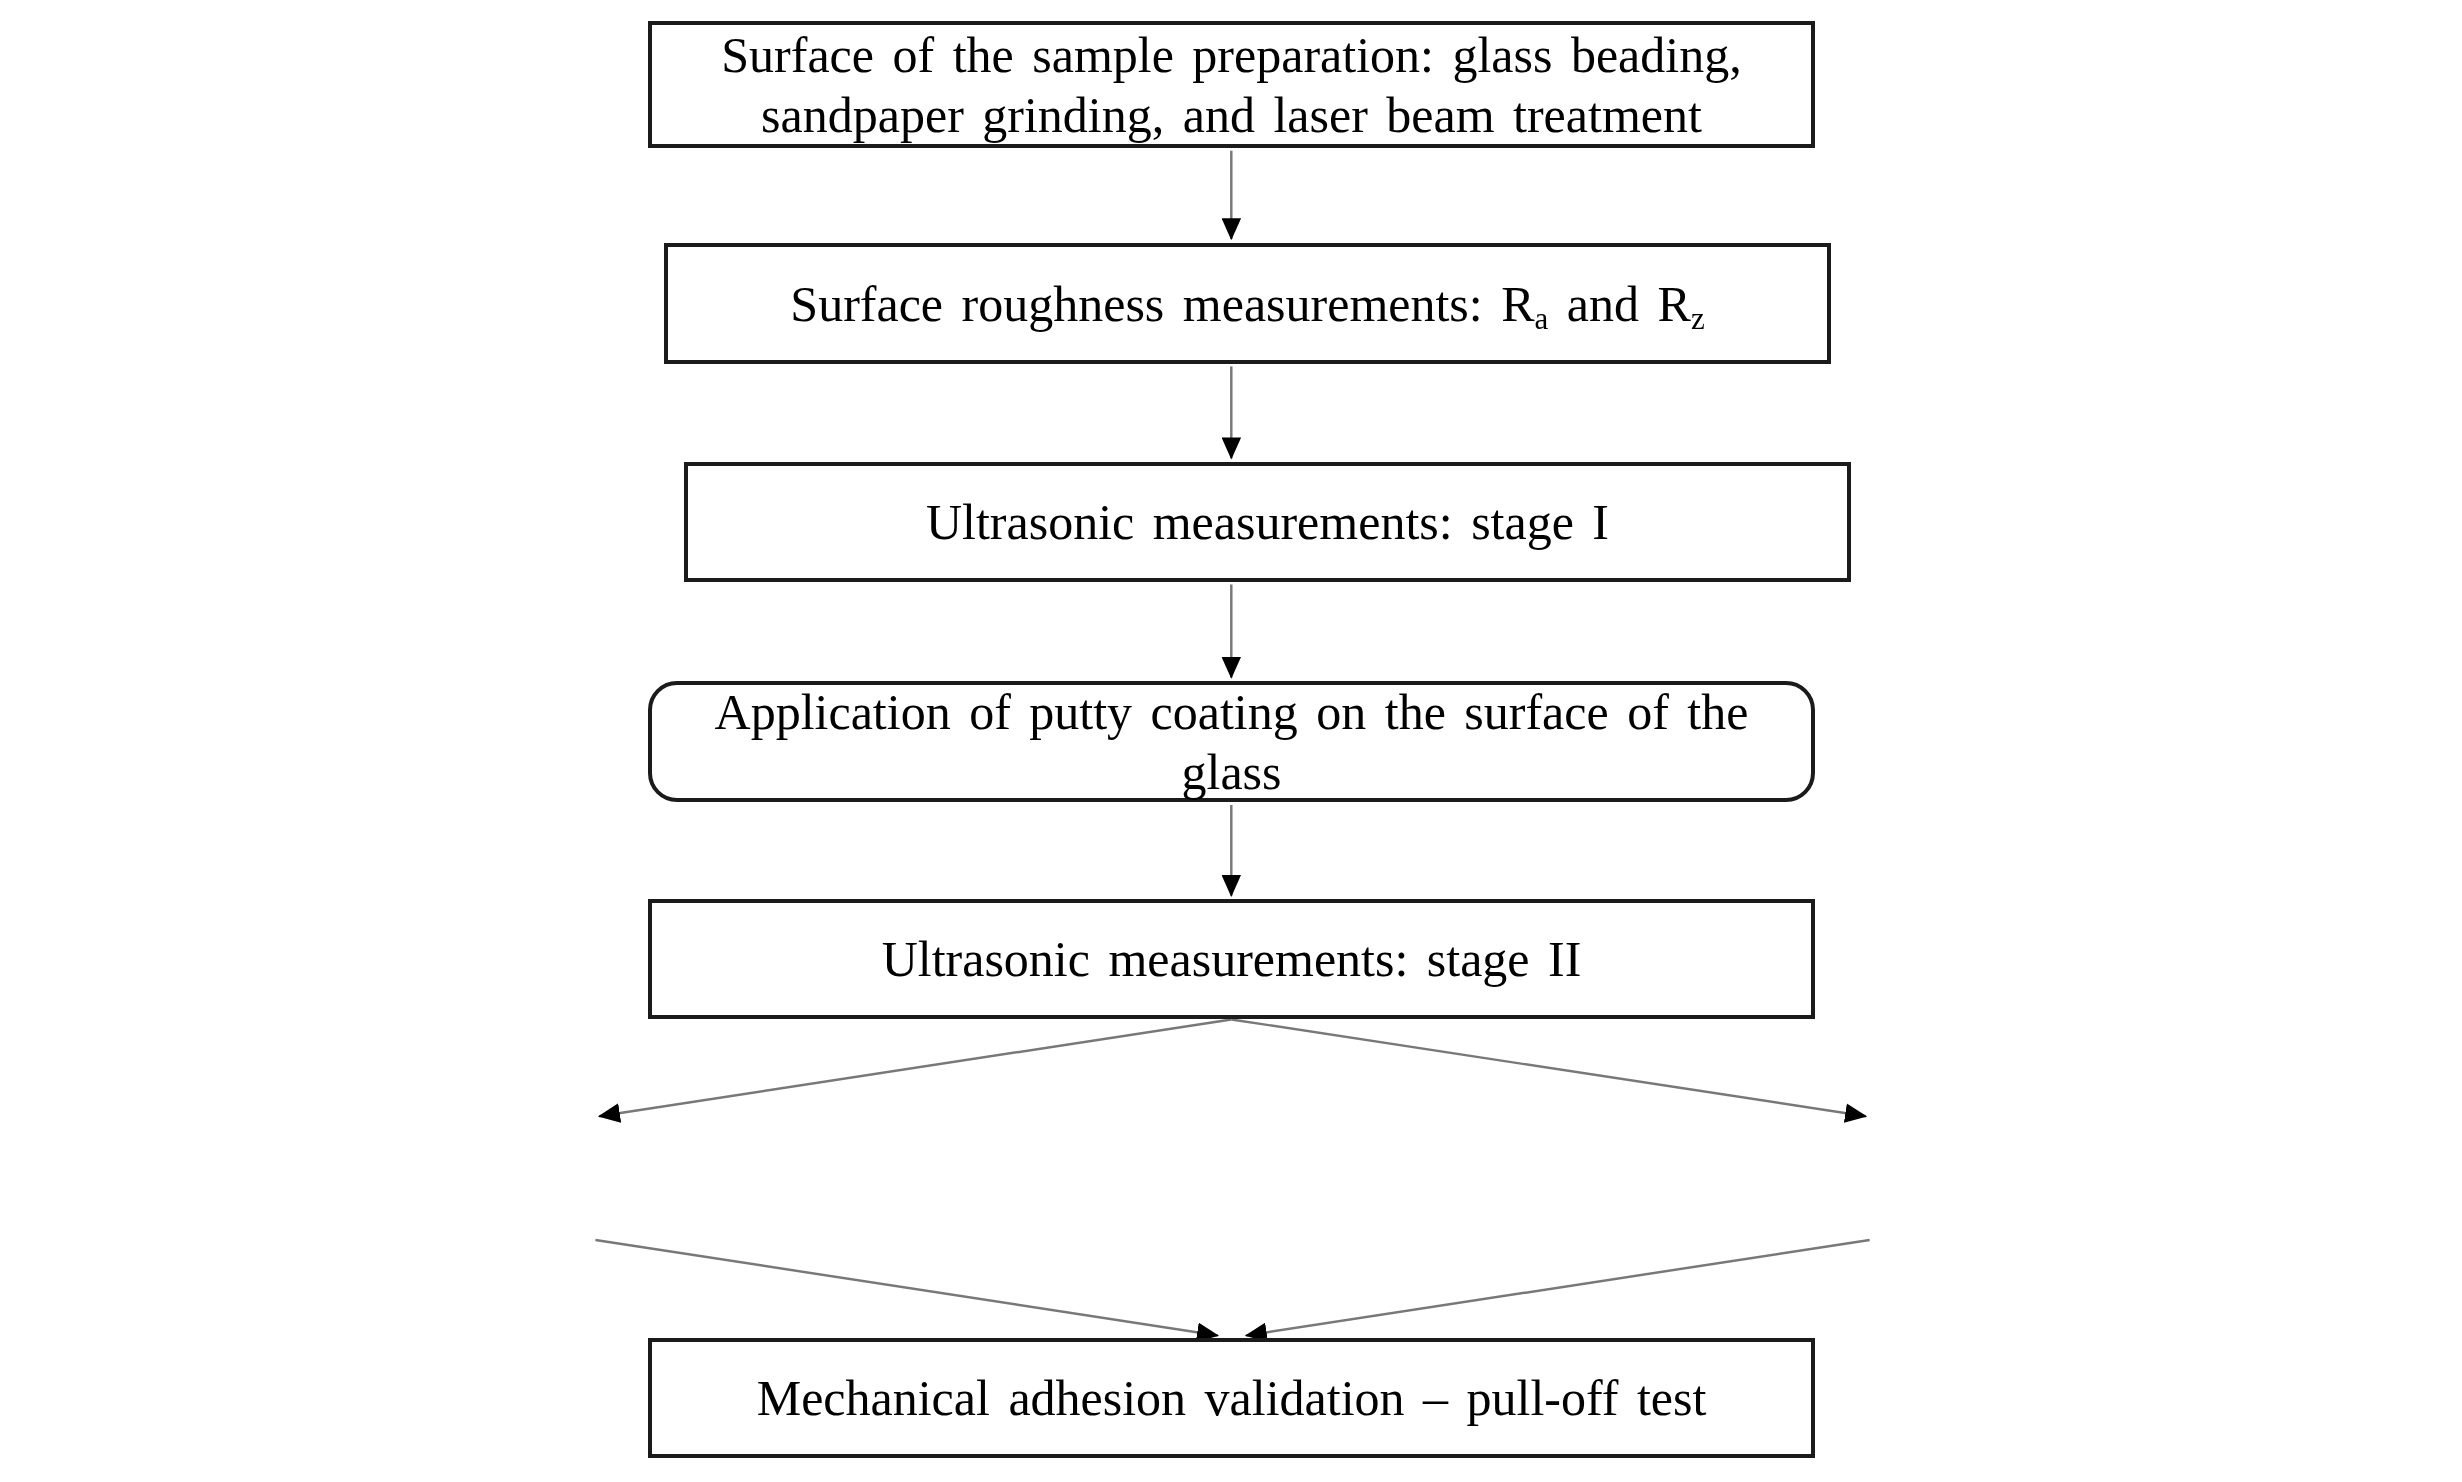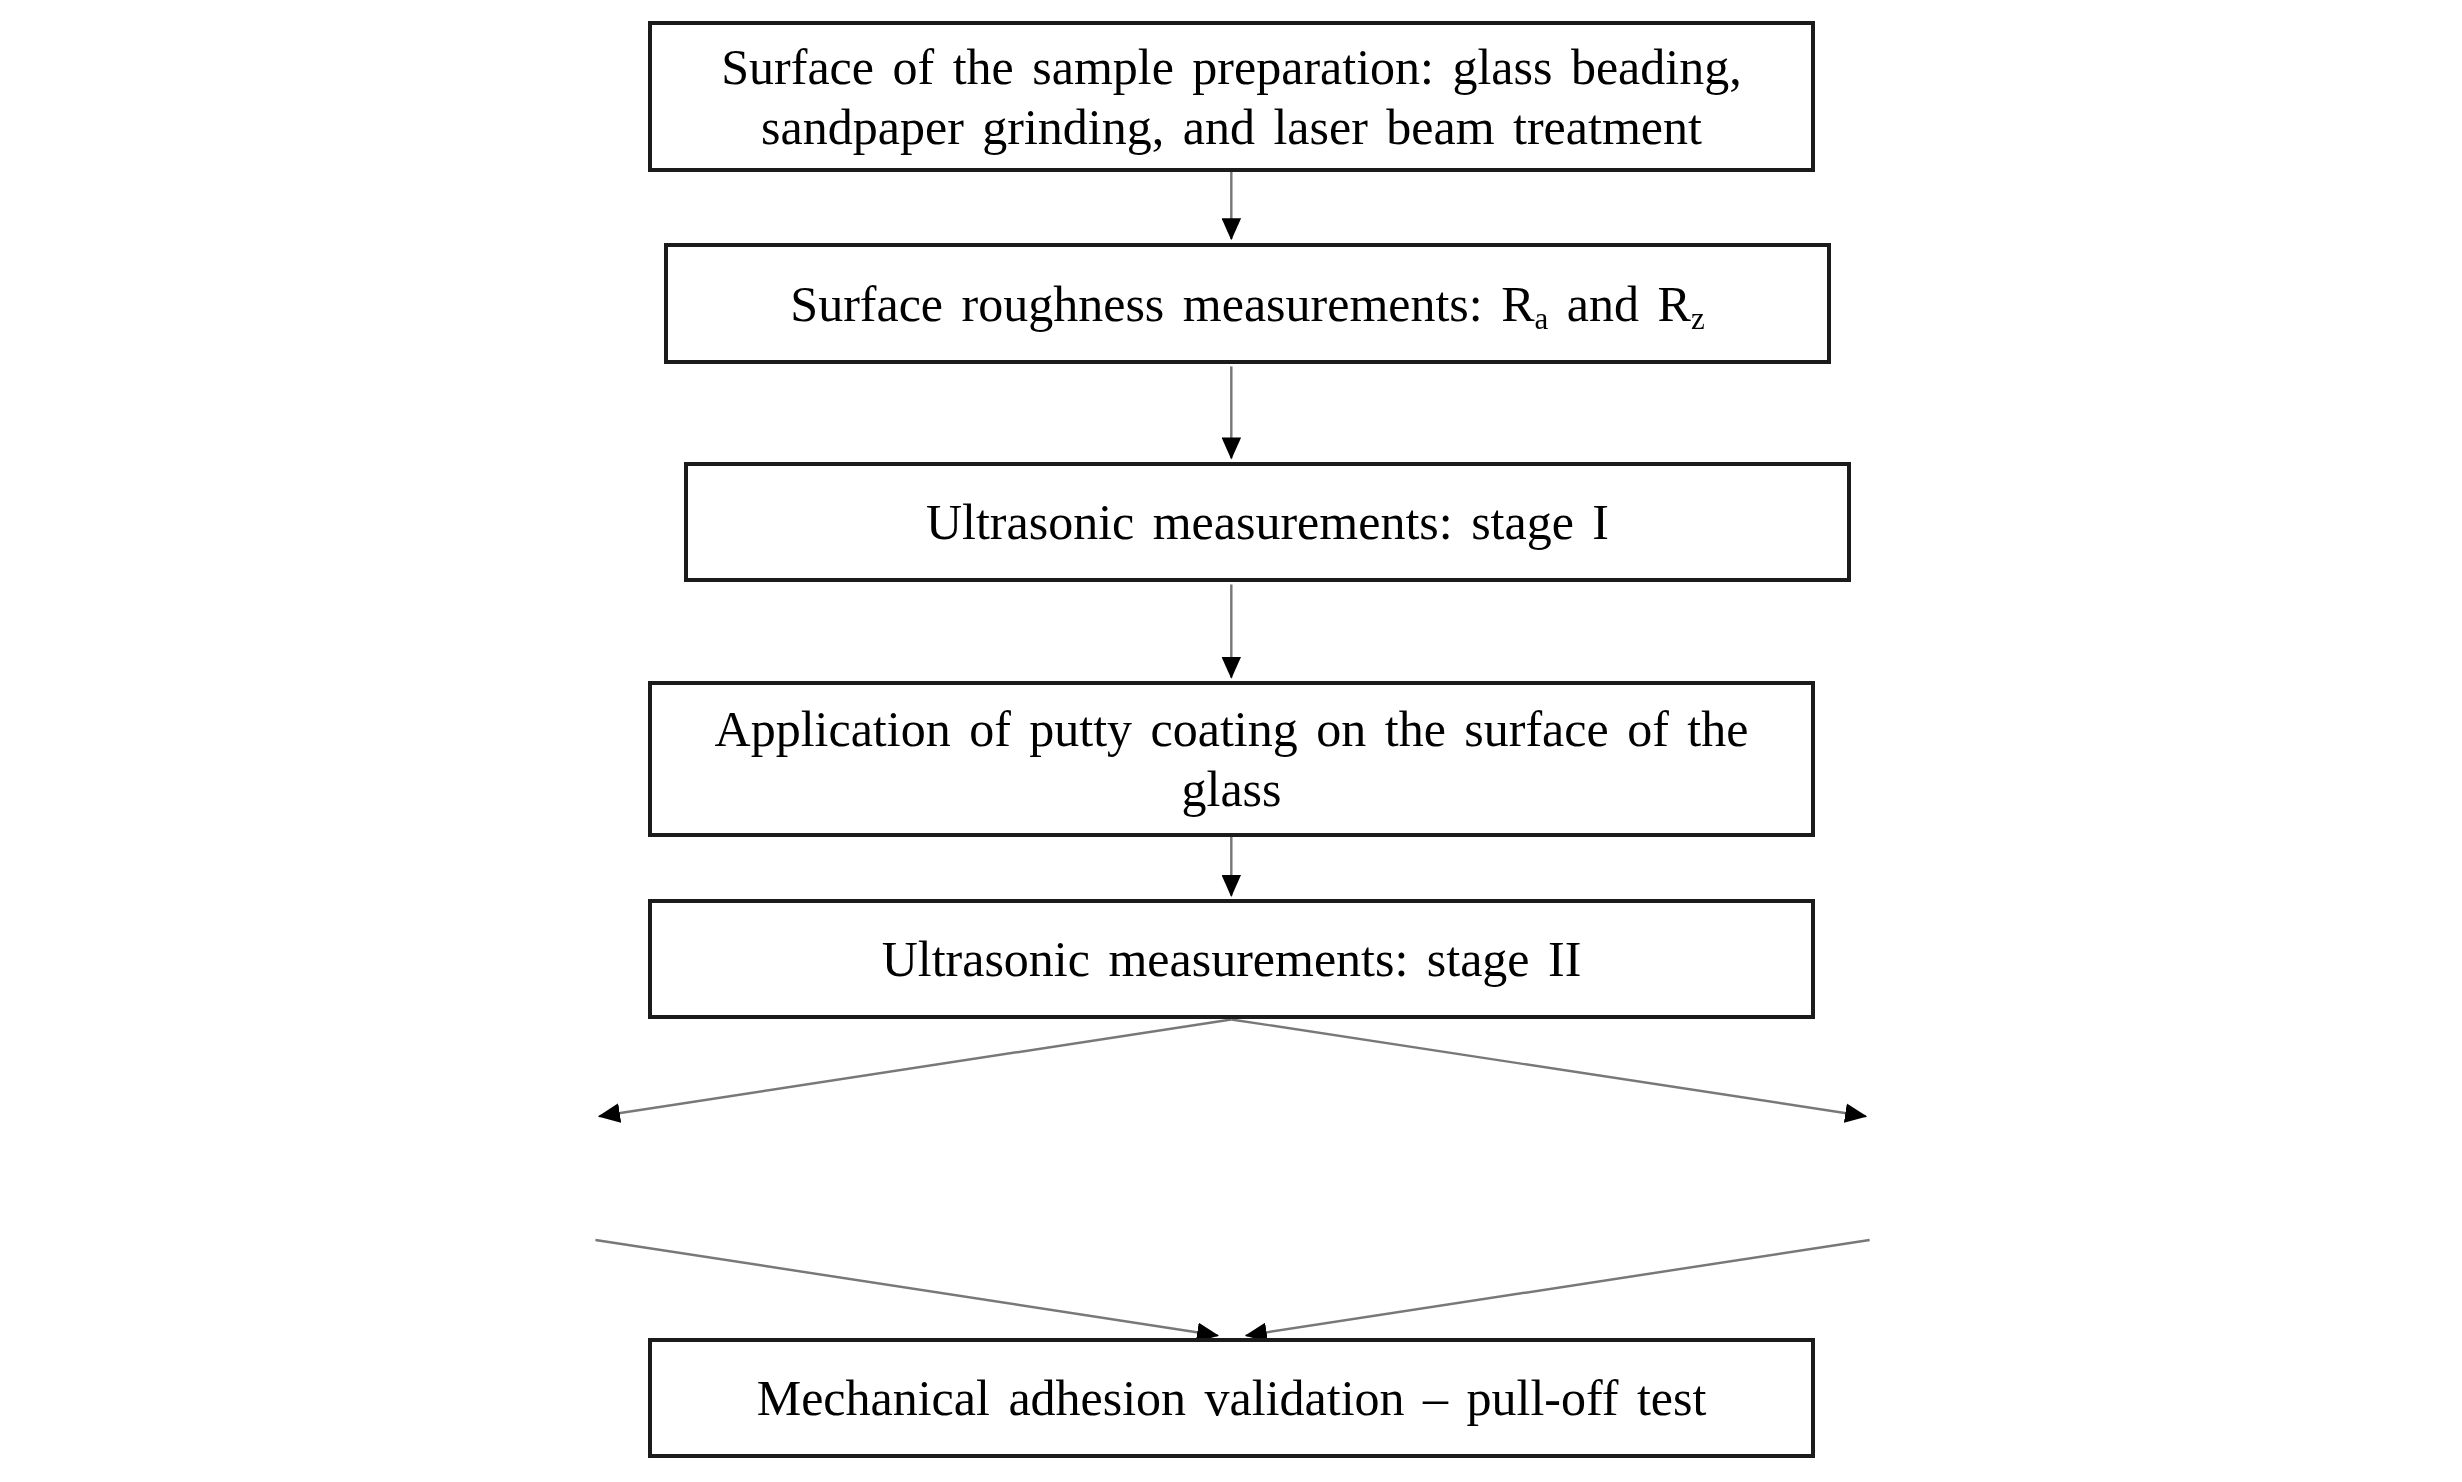--- a/index.html
+++ b/index.html
@@ -39,24 +39,24 @@
     word-spacing: 0.12em;
     white-space: nowrap;
   }
   .flowbox .line { display: block; }
   sub.rsub {
     font-size: 0.62em;
     line-height: 0;
     vertical-align: -0.25em;
   }
   
-  #box-step1 { left: 648px; top: 21px;   width: 1167px; height: 151px; }
+  #box-step1 { left: 648px; top: 21px;   width: 1167px; height: 127px; }
   #box-step2 { left: 648px; top: 243px;  width: 1167px; height: 121px; margin-left: 16px; }
   #box-step3 { left: 684px; top: 462px;  width: 1167px; height: 120px; }
-  #box-step4 { left: 648px; top: 681px; width: 1167px; height: 156px; }
+  #box-step4 { left: 648px; top: 681px; width: 1167px; height: 121px; border-radius: 29px; }
   #box-step5 { left: 648px; top: 899px; width: 1167px; height: 120px; }
   #box-method1 { left: 16px;   top: 1120px; width: 1159px; height: 118px; }
   #box-method2 { left: 1294px; top: 1120px; width: 1152px; height: 118px; }
   #box-final { left: 648px; top: 1338px; width: 1167px; height: 120px; }
   .connectors line {
     stroke: #787878;
     stroke-width: 4;
   }
 </style>
 </head>

